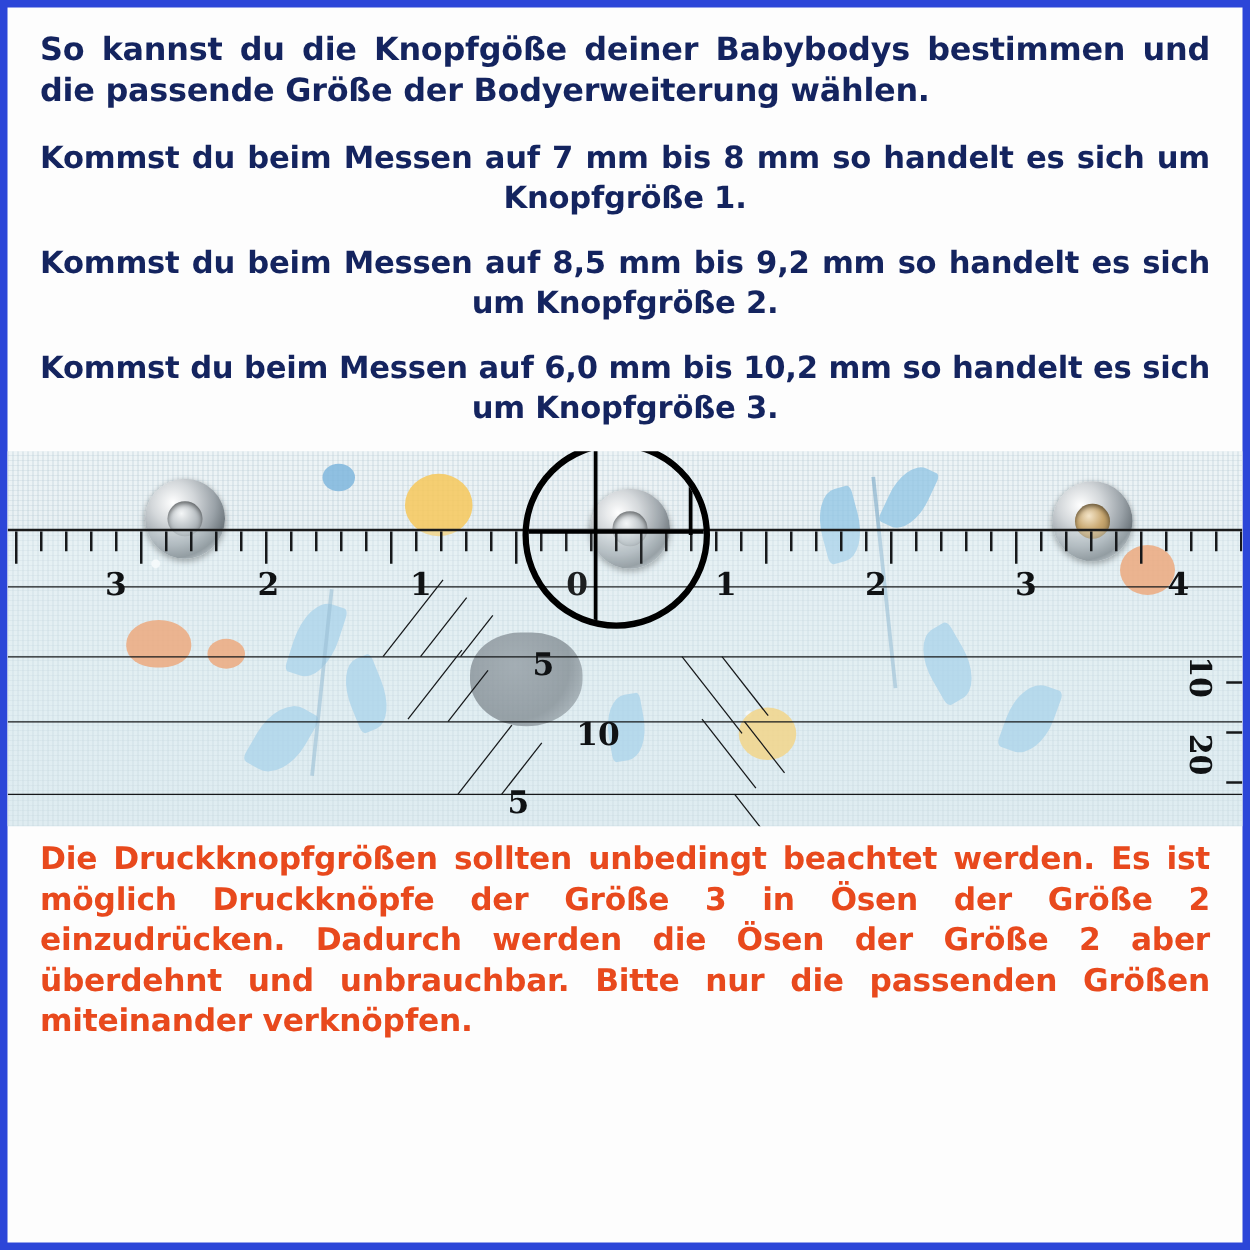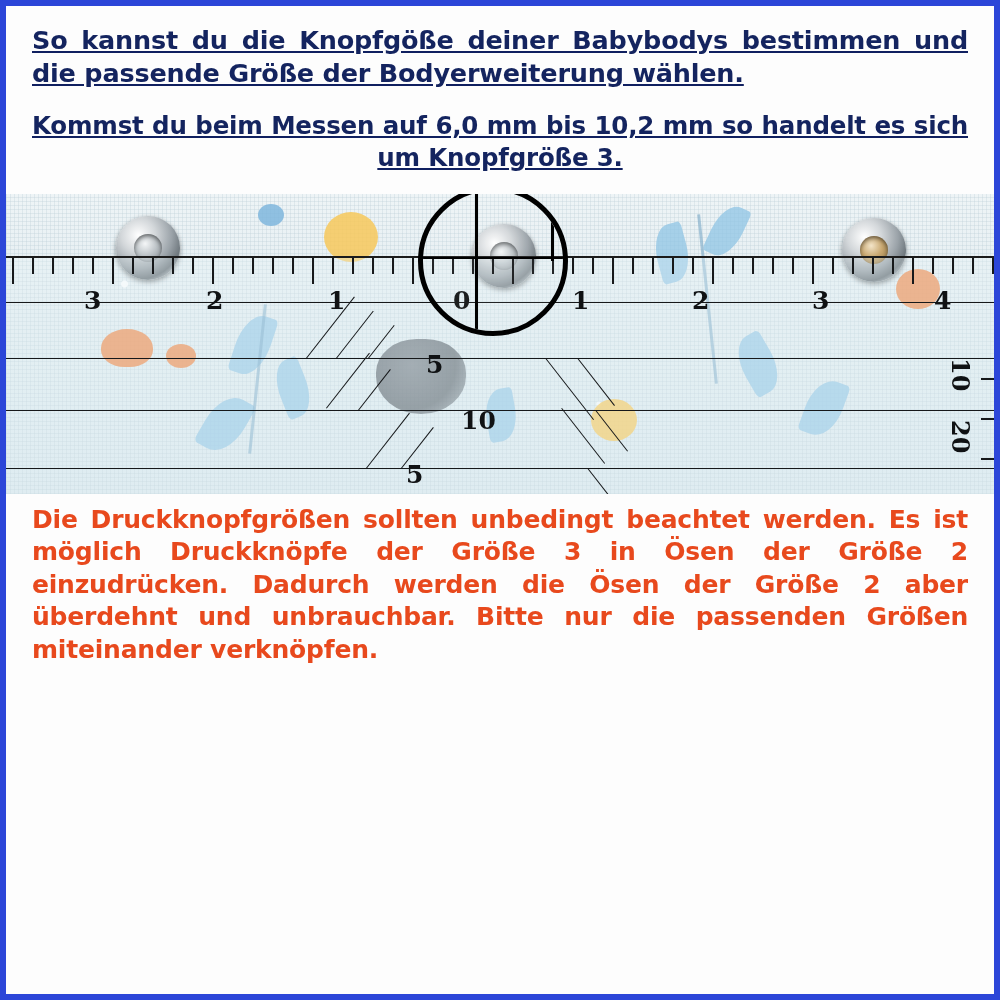--- a/index.html
+++ b/index.html
@@ -21,21 +21,20 @@
   }
   .inner {
     position: absolute;
     inset: 0;
     display: flex;
     flex-direction: column;
   }
   .text-top {
     padding: 18px 26px 0 26px;
     color: #102060;
-    text-decoration: underline;
   }
   .para {
     font-weight: bold;
     color: #14245f;
     margin: 0 0 20px 0;
     line-height: 1.30;
   }
   .p-justify {
     text-align: justify;
     text-align-last: left;
@@ -172,20 +171,22 @@
   }
 </style>
 </head>
 <body>
 
 <div class="page">
   <div class="inner">
 
     <div class="text-top">
       <p class="para p-justify">So kannst du die Knopfgöße deiner Babybodys bestimmen und die passende Größe der Bodyerweiterung wählen.</p>
+      <p class="para p-center-justify">Kommst du beim Messen auf 7 mm bis 8 mm so handelt es sich um Knopfgröße 1.</p>
+      <p class="para p-center-justify">Kommst du beim Messen auf 8,5 mm bis 9,2 mm so handelt es sich um Knopfgröße 2.</p>
       <p class="para p-center-justify">Kommst du beim Messen auf 6,0 mm bis 10,2 mm so handelt es sich um Knopfgröße 3.</p>
     </div>
 
     <div class="photo">
       <div class="fabric"></div>
 
       <div class="flower orange" style="left:95px;top:135px;width:52px;height:38px;border-radius:50% 50% 45% 45%;"></div>
       <div class="flower orange" style="left:160px;top:150px;width:30px;height:24px;"></div>
       <div class="flower yellow" style="left:318px;top:18px;width:54px;height:50px;"></div>
       <div class="flower yellow" style="left:585px;top:205px;width:46px;height:42px;"></div>

